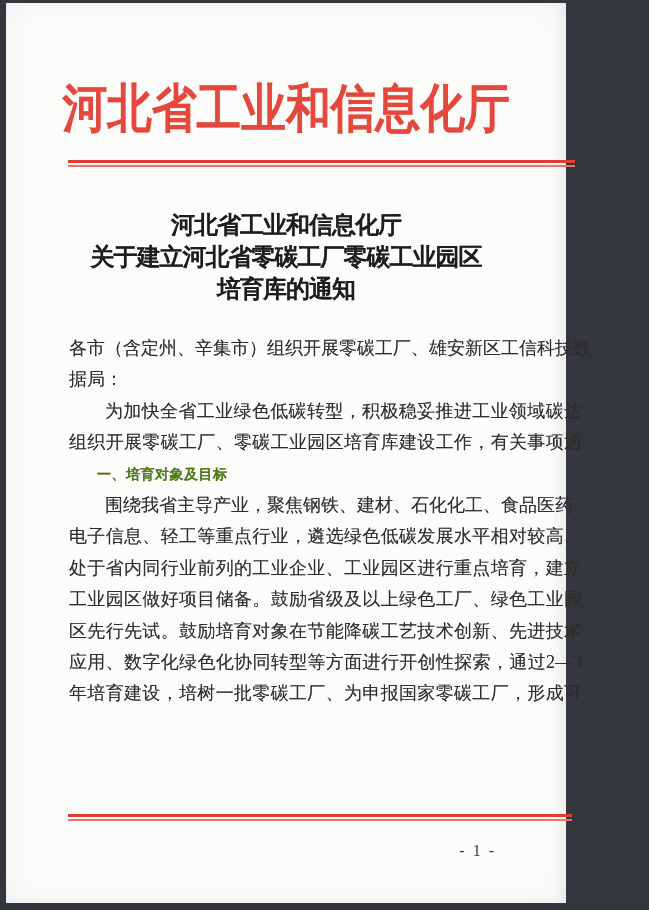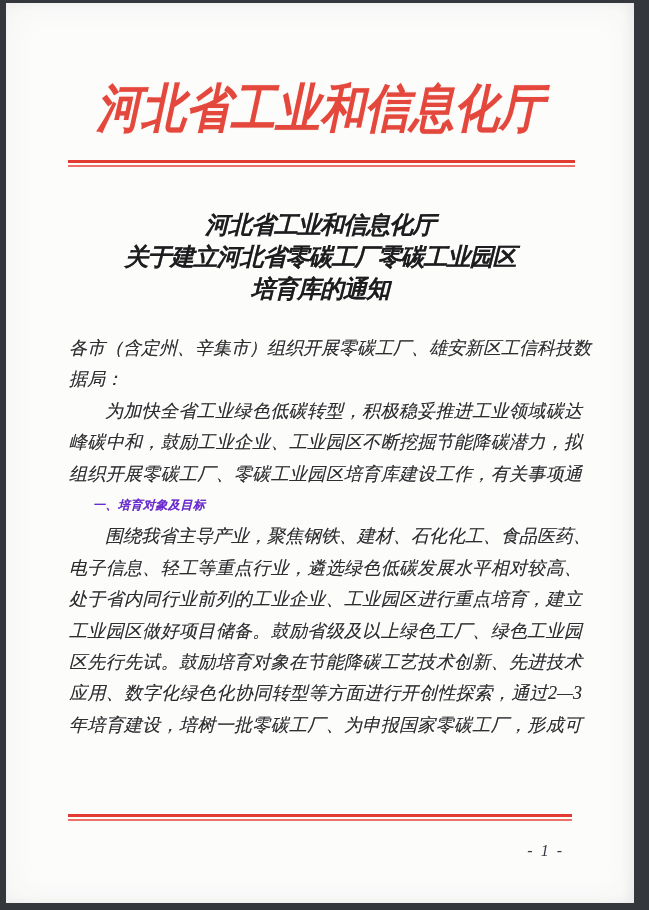--- a/index.html
+++ b/index.html
@@ -22,25 +22,24 @@
     position: relative;
     width: 649px;
     height: 910px;
     background: var(--frame);
     overflow: hidden;
   }
   .paper {
     position: absolute;
     left: 6px;
     top: 3px;
-    width: 628px;
+    width: 560px;
     height: 900px;
     background: var(--paper);
     box-shadow: inset 0 0 34px rgba(60,60,70,0.05), inset -5px 0 10px rgba(60,60,70,0.06);
-    font-style: italic;
   }
   .letterhead {
     position: absolute;
     top: 76px;
     left: 0;
     width: 100%;
     text-align: center;
     font-size: 52px;
     line-height: 60px;
     font-weight: bold;
@@ -88,22 +87,22 @@
     white-space: nowrap;
   }
   .line.flush {
     text-align: center;
     text-align-last: left;
   }
   .line.indent { text-indent: 2em; }
   .line.heading {
     font-family: "Liberation Sans", sans-serif;
     font-weight: bold;
-    font-size: 12px;
-    color: #6d28d9;
+    font-size: 14px;
+    color: #4d7c0f;
     letter-spacing: 0.5px;
   }
   .page-number {
     position: absolute;
     top: 838px;
     right: 70px;
     font-size: 16px;
     line-height: 20px;
     letter-spacing: 2px;
     color: var(--page-num-ink);
@@ -123,21 +122,20 @@
       <div>河北省工业和信息化厅</div>
       <div>关于建立河北省零碳工厂零碳工业园区</div>
       <div>培育库的通知</div>
     </div>
 
     <div class="body-text">
 
     <div class="line">各市（含定州、辛集市）组织开展零碳工厂、雄安新区工信科技数</div>
         <div class="line flush">据局：</div>
         <div class="line indent">为加快全省工业绿色低碳转型，积极稳妥推进工业领域碳达</div>
-        <div class="line">峰碳中和，鼓励工业企业、工业园区不断挖掘节能降碳潜力，拟</div>
         <div class="line">组织开展零碳工厂、零碳工业园区培育库建设工作，有关事项通</div>
         <div class="line flush indent heading">一、培育对象及目标</div>
         <div class="line indent">围绕我省主导产业，聚焦钢铁、建材、石化化工、食品医药、</div>
         <div class="line">电子信息、轻工等重点行业，遴选绿色低碳发展水平相对较高、</div>
         <div class="line">处于省内同行业前列的工业企业、工业园区进行重点培育，建立</div>
         <div class="line">工业园区做好项目储备。鼓励省级及以上绿色工厂、绿色工业园</div>
         <div class="line">区先行先试。鼓励培育对象在节能降碳工艺技术创新、先进技术</div>
         <div class="line">应用、数字化绿色化协同转型等方面进行开创性探索，通过2—3</div>
         <div class="line">年培育建设，培树一批零碳工厂、为申报国家零碳工厂，形成可</div>
       </div>

